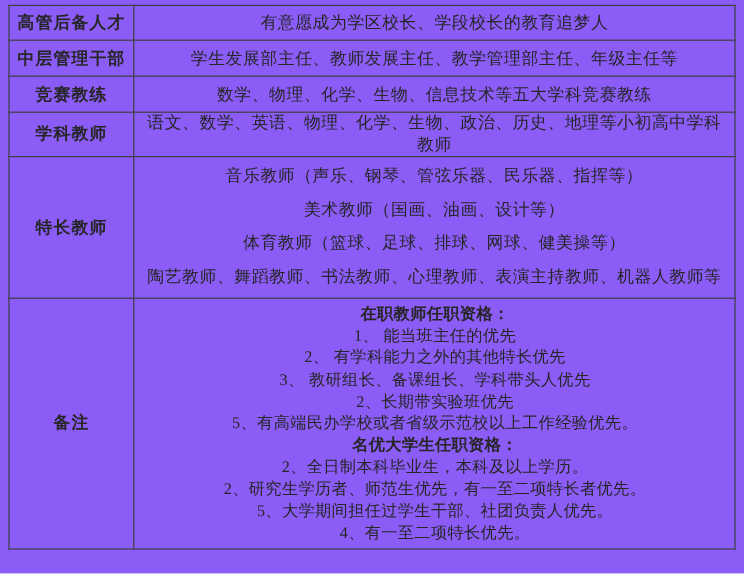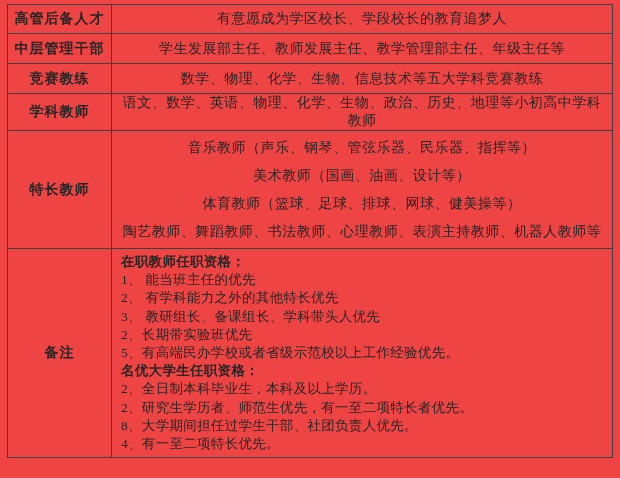--- a/index.html
+++ b/index.html
@@ -1,21 +1,21 @@
 <!DOCTYPE html>
 <html><head>
 <meta charset="utf-8">
 <style>
   * { margin: 0; padding: 0; box-sizing: border-box; }
   html, body { background: #ffffff; }
   .page {
     position: relative;
     width: 620px;
     height: 478px;
-    background: #ef4444;
+    background: #8b5cf6;
     font-family: "Liberation Serif", "DejaVu Serif", serif;
     color: #262626;
     overflow: hidden;
   }
   table.recruit-table {
     position: absolute;
     left: 7px;
     top: 4px;
     width: 606px;
     border-collapse: collapse;
@@ -50,21 +50,21 @@
     justify-content: space-around;
     height: 112px;
   }
   .multiline div { line-height: 20px; }
   td.remarks-cell {
     text-align: left;
     font-size: 13.5px;
     letter-spacing: 0.3px;
     padding: 4px 8px 4px 9px;
   }
-  .rem-line { line-height: 18.2px; }
+  .rem-line { line-height: 18.2px; text-align: center; }
   .rem-heading { font-weight: bold; }
 </style>
 </head>
 <body>
 
 <div class="page">
   <table class="recruit-table">
     <tbody>
       <tr class="row-s">
         <td class="label-cell">高管后备人才</td>
@@ -98,19 +98,19 @@
         <td class="remarks-cell">
           <div class="rem-line rem-heading">在职教师任职资格：</div>
           <div class="rem-line">1、 能当班主任的优先</div>
           <div class="rem-line">2、 有学科能力之外的其他特长优先</div>
           <div class="rem-line">3、 教研组长、备课组长、学科带头人优先</div>
           <div class="rem-line">2、长期带实验班优先</div>
           <div class="rem-line">5、有高端民办学校或者省级示范校以上工作经验优先。</div>
           <div class="rem-line rem-heading">名优大学生任职资格：</div>
           <div class="rem-line">2、全日制本科毕业生，本科及以上学历。</div>
           <div class="rem-line">2、研究生学历者、师范生优先，有一至二项特长者优先。</div>
-          <div class="rem-line">8、大学期间担任过学生干部、社团负责人优先。</div>
+          <div class="rem-line">5、大学期间担任过学生干部、社团负责人优先。</div>
           <div class="rem-line">4、有一至二项特长优先。</div>
         </td>
       </tr>
     </tbody>
   </table>
 </div>
 
 </body></html>

